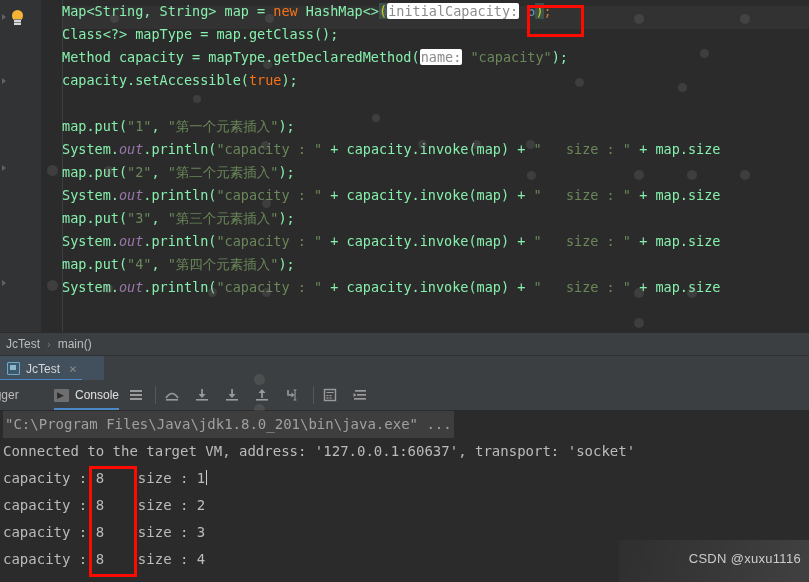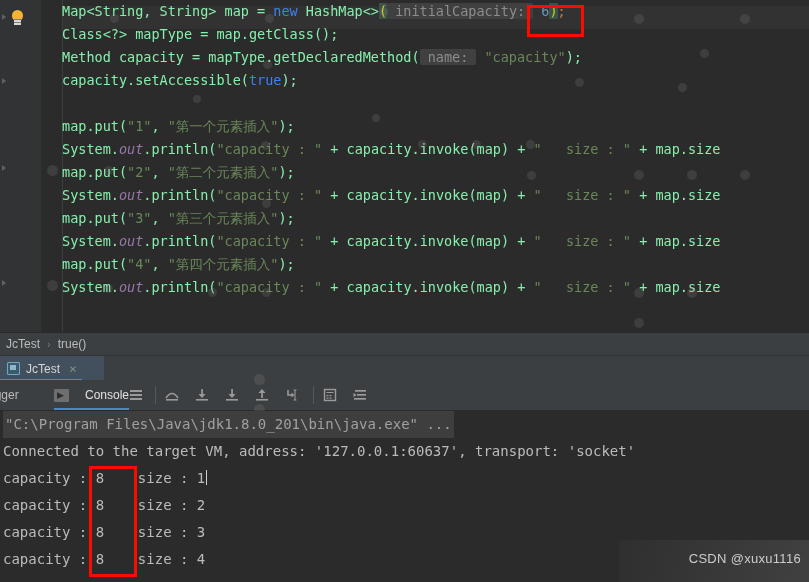--- a/index.html
+++ b/index.html
@@ -90,26 +90,26 @@
     height: 332px;
     font-size: 13.5px;
     line-height: 23px;
     white-space: pre;
     color: #a9b7c6;
   }
   .code-line {
     height: 23px;
     white-space: pre;
   }
-  .tok-kw      { color: #3b82f6; }
+  .tok-kw      { color: #f97316; }
   .tok-str     { color: #6a8759; }
   .tok-num     { color: #6897bb; }
   .tok-plain   { color: #86efac; }
   .tok-static  { color: #9876aa; font-style: italic; }
-  .tok-hint    { color: #8c8c8c; background: #404040; border-radius: 2px; padding: 0 8px; }
+  .tok-hint    { color: #8c8c8c; background: #ffffff; border-radius: 2px; padding: 0 1px; }
   .tok-brace   { color: #d0d000; background: #3b514d; }
   .tok-semi    { color: #cc7832; }
 
   
   .bokeh {
     position: absolute;
     border-radius: 50%;
     background: rgba(160,160,160,0.16);
     pointer-events: none;
   }
@@ -203,21 +203,21 @@
     border-bottom: 1px solid #2b2b2b;
   }
   .ctab {
     position: absolute;
     top: 0; height: 30px;
     display: flex; align-items: center;
     font-family: "Liberation Sans", sans-serif;
     font-size: 12px;
     color: #bbbbbb;
   }
-  .ctab.active { color: #e0e0e0; gap: 10px; }
+  .ctab.active { color: #e0e0e0; }
   .ctab .underline {
     position: absolute; left: 0; bottom: 0;
     height: 2px; width: 100%;
     background: #4a88c7;
   }
   .console-ico {
     width: 15px; height: 13px;
     background: #6e6e6e;
     margin-right: 6px;
     border-radius: 1px;
@@ -345,21 +345,21 @@
     <div class="bokeh" style="left:208px;top:288px;width:9px;height:9px;"></div>
     <div class="bokeh" style="left:262px;top:288px;width:9px;height:9px;"></div>
     <div class="bokeh" style="left:634px;top:288px;width:10px;height:10px;"></div>
     <div class="bokeh" style="left:687px;top:288px;width:10px;height:10px;"></div>
     <div class="bokeh" style="left:634px;top:318px;width:10px;height:10px;"></div>
   </div>
 
   <div id="breadcrumb">
     <span>JcTest</span>
     <span class="sep">›</span>
-    <span>true()</span>
+    <span>main()</span>
   </div>
 
   <div id="run-tabstrip">
     <div class="run-tab" style="width:104px;">
       <span class="tab-ico"></span>
       <span class="tab-label">JcTest</span>
       <span class="tab-close">×</span>
     </div>
     <div class="run-tab-underline" style="width:82px;"></div>
   </div>

